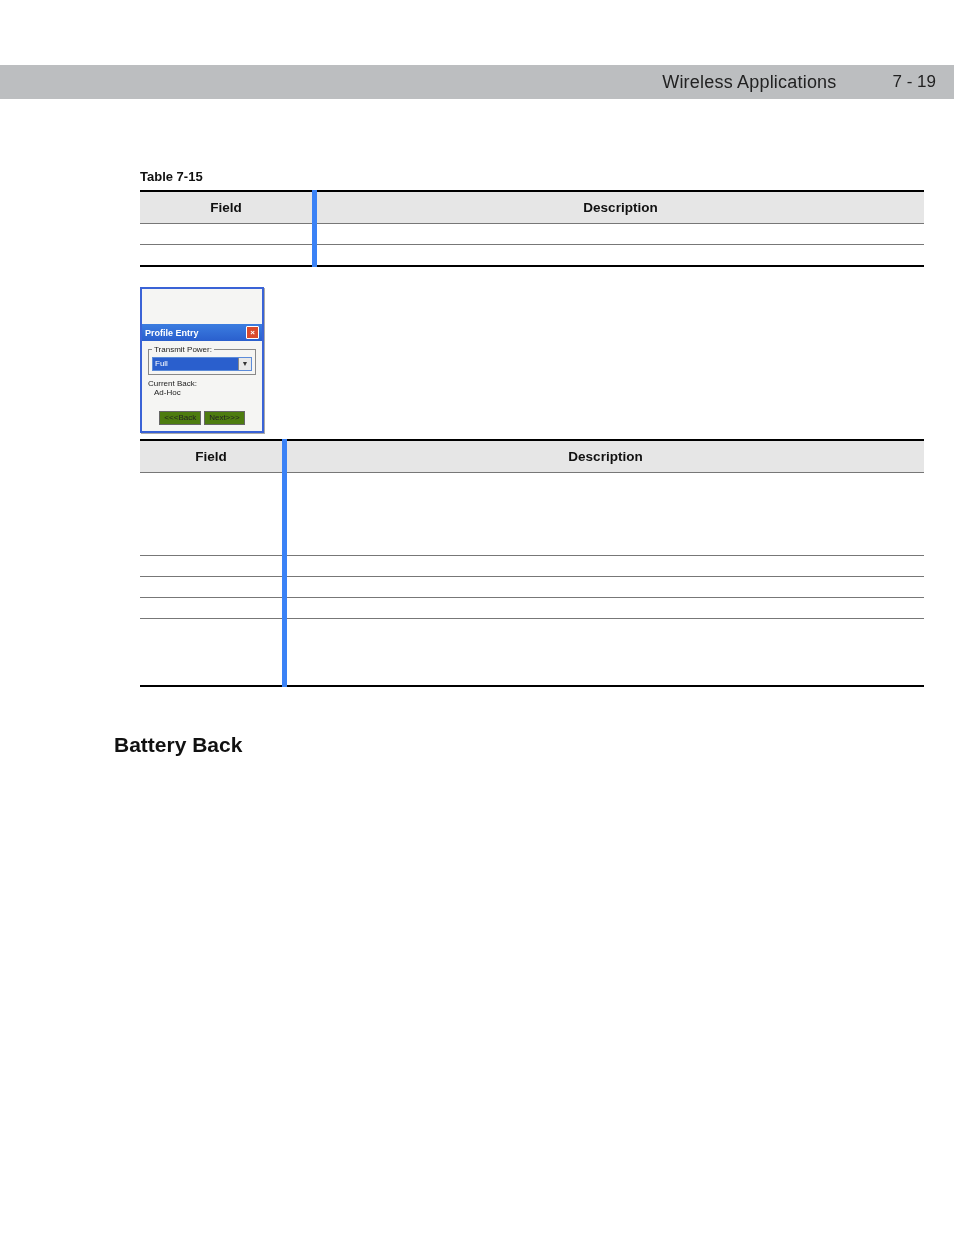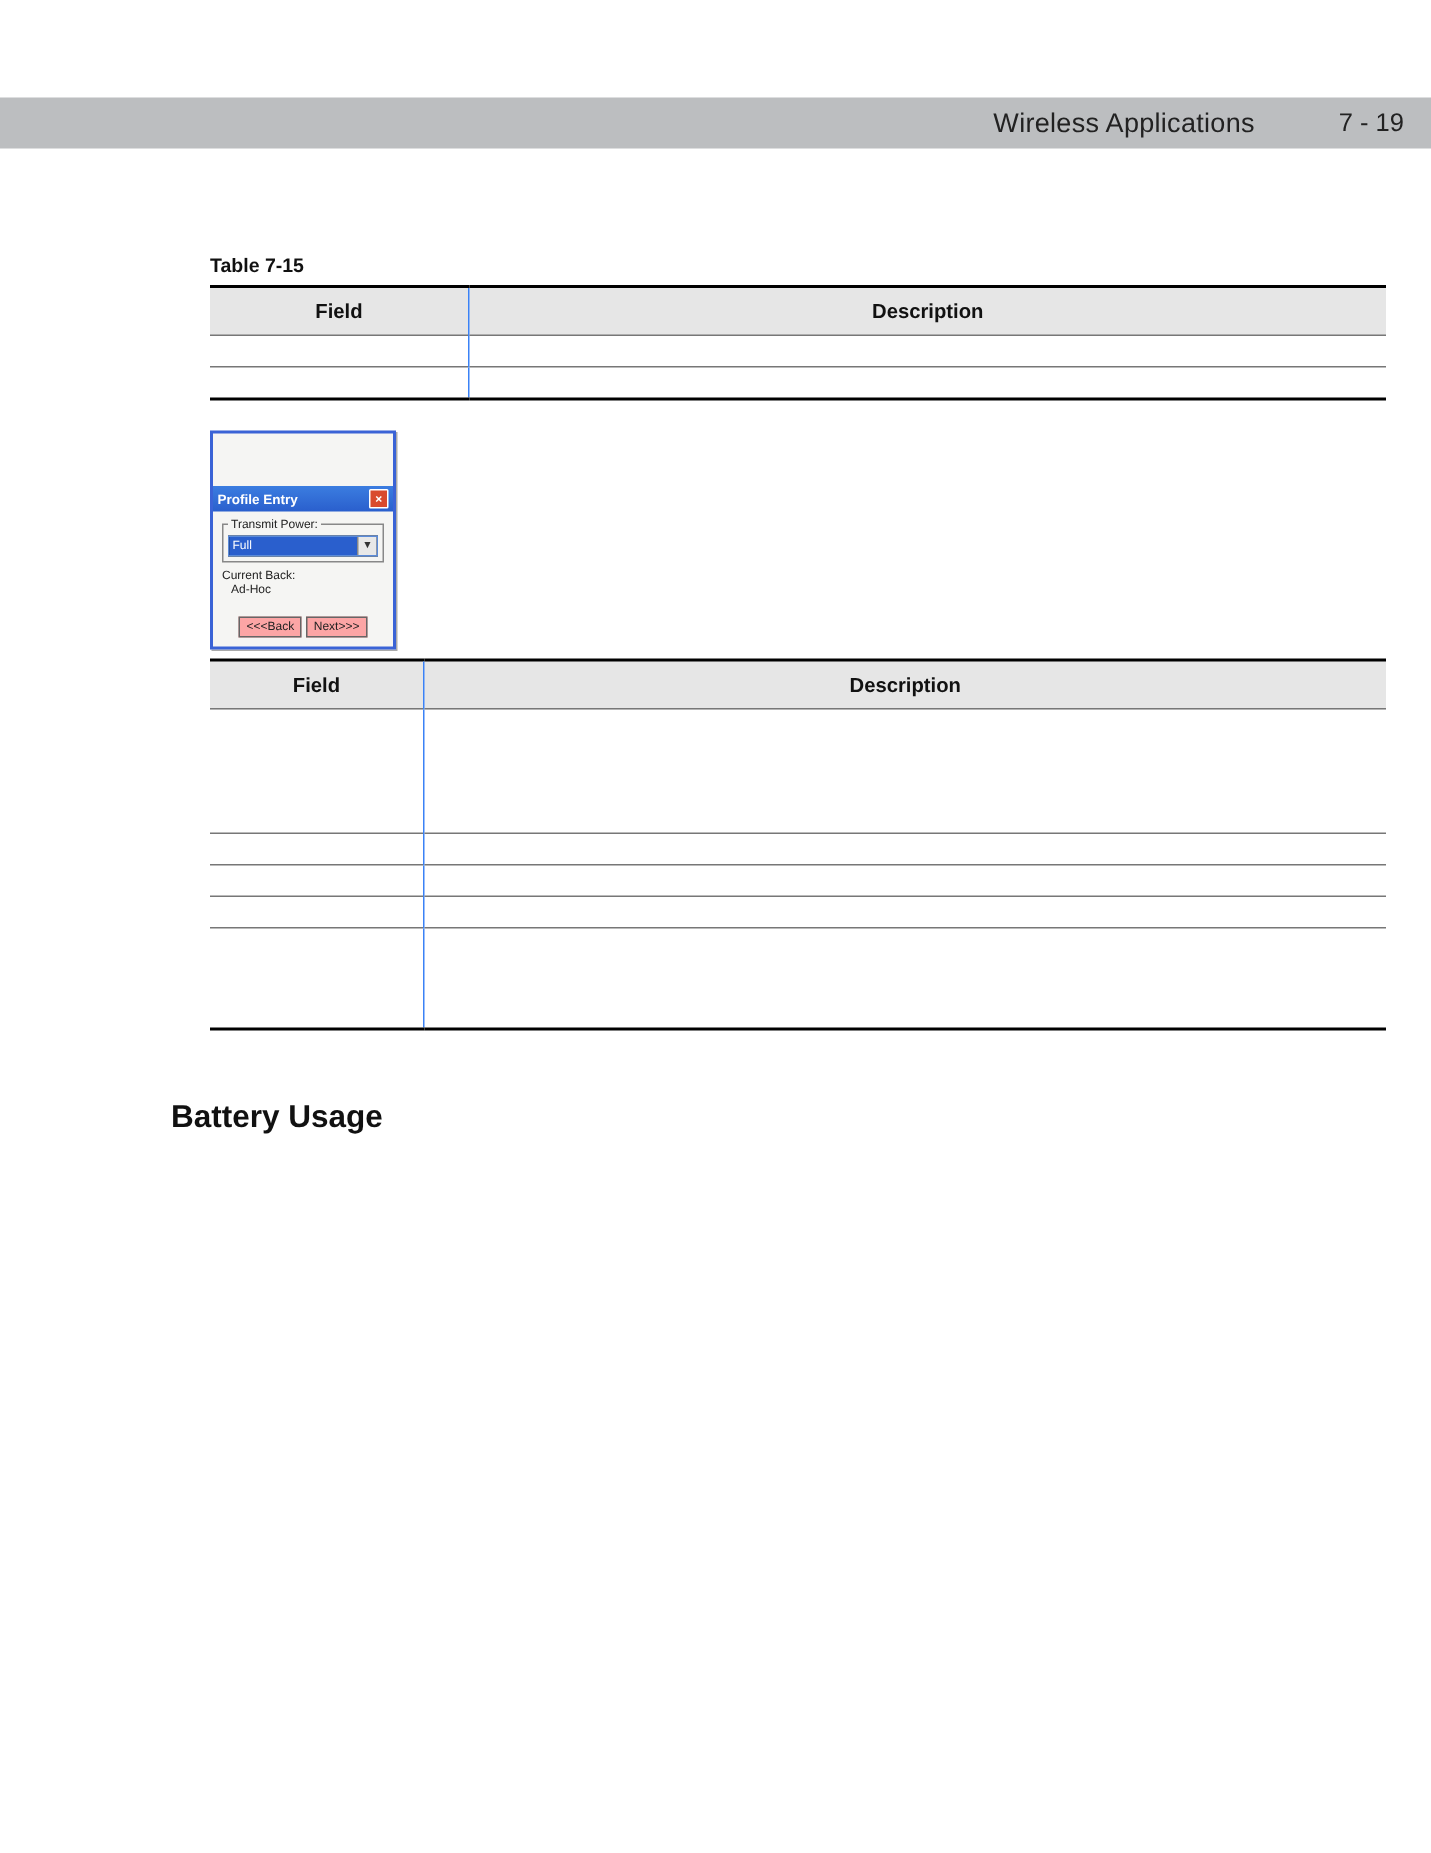--- a/index.html
+++ b/index.html
@@ -52,21 +52,21 @@
   }
   table.tbl th {
     background: #e6e6e6;
     font-weight: bold;
     font-size: 13.5px;
     text-align: center;
     padding: 8px 6px;
     border-top: 2.5px solid #000;
   }
   table.tbl th:first-child, table.tbl td:first-child {
-    border-right: 1px solid #3b82f6;
+    border-right: 5px solid #3b82f6;
   }
   table.tbl td {
     font-size: 12.5px;
     padding: 10px 8px;
     vertical-align: top;
     color: #f9f9f9;
     border-top: 1px solid #777;
   }
   table.tbl tr.last td, table.tbl tr.only td {
     border-bottom: 2.5px solid #000;
@@ -145,21 +145,21 @@
   .shot .label { margin-top: 4px; font-size: 8px; }
   .shot .indent { padding-left: 6px; font-size: 8px; }
   .shot .btnrow {
     display: flex;
     justify-content: center;
     gap: 3px;
     margin-top: 14px;
   }
   .shot .btn {
     border: 1px solid #666;
-    background: #fca5a5;
+    background: #4d7c0f;
     font-size: 8px;
     padding: 1px 4px;
     line-height: 10px;
   }
 
   h2.section {
     font-family: "Helvetica Neue", Arial, sans-serif;
     font-size: 21px;
     font-weight: 700;
     margin: 46px 0 10px -26px;
@@ -246,15 +246,15 @@
         <td></td>
         <td></td>
       </tr>
       <tr class="last">
         <td style="height:46px"></td>
         <td></td>
       </tr>
     </tbody>
   </table>
 
-  <h2 class="section">Battery Usage</h2>
+  <h2 class="section">Battery Back</h2>
 
 </div>
 
 </body></html>

